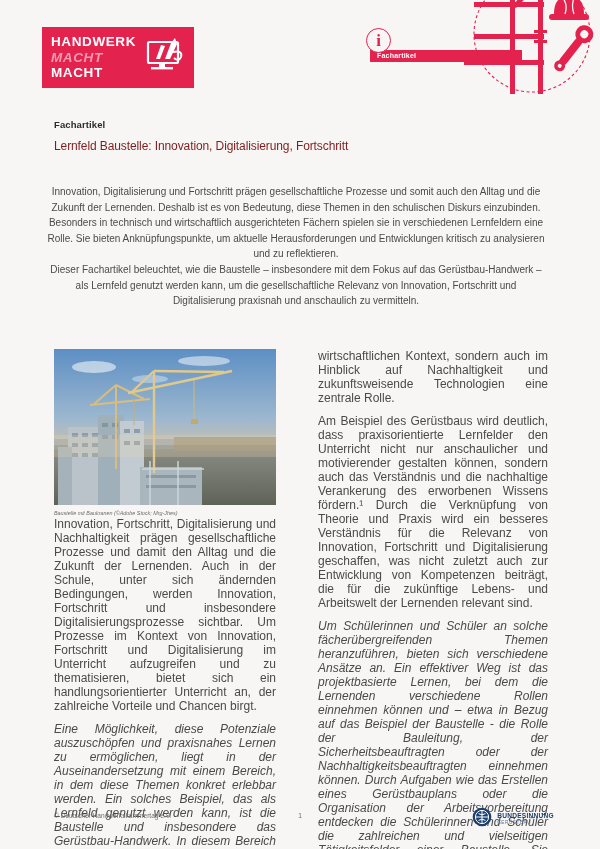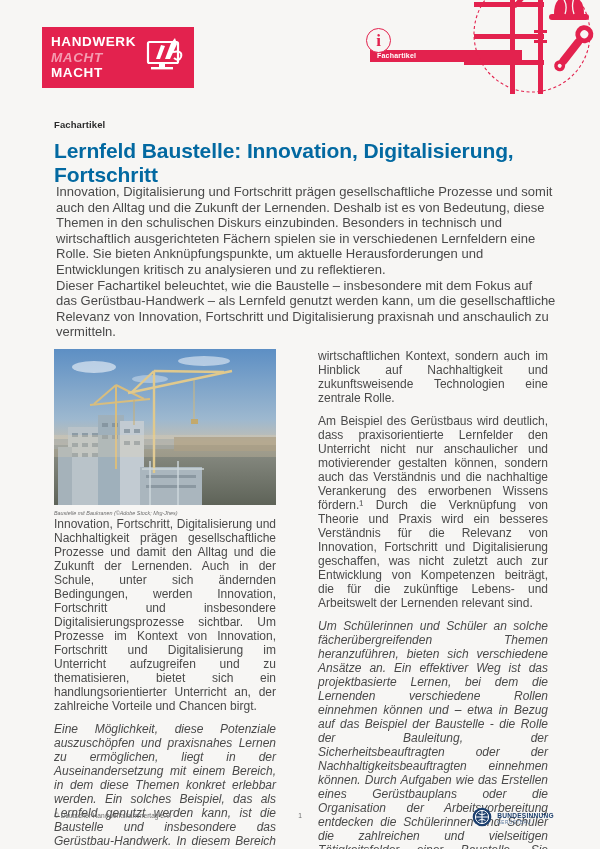--- a/index.html
+++ b/index.html
@@ -119,36 +119,36 @@
     width: 500px;
   }
   .kicker {
     font-size: 9.5px;
     font-weight: bold;
     color: #2b2b2b;
     letter-spacing: 0.1px;
   }
   .headline {
     margin-top: 9px;
-    font-size: 21px;
-    font-weight: bold;
-    color: #0369a1;
+    font-size: 12px;
+    font-weight: normal;
+    color: #7f1d1d;
     letter-spacing: -0.1px;
   }
 
   
   .intro {
     position: absolute;
-    left: 56px;
+    left: 46px;
     top: 184px;
     width: 500px;
-    font-size: 13px;
+    font-size: 10px;
     line-height: 15.6px;
     color: #4a4a4a;
-    text-align: left;
+    text-align: center;
   }
   .intro p { margin: 0; }
 
   
   .col-left {
     position: absolute;
     left: 54px;
     top: 349px;
     width: 222px;
   }

